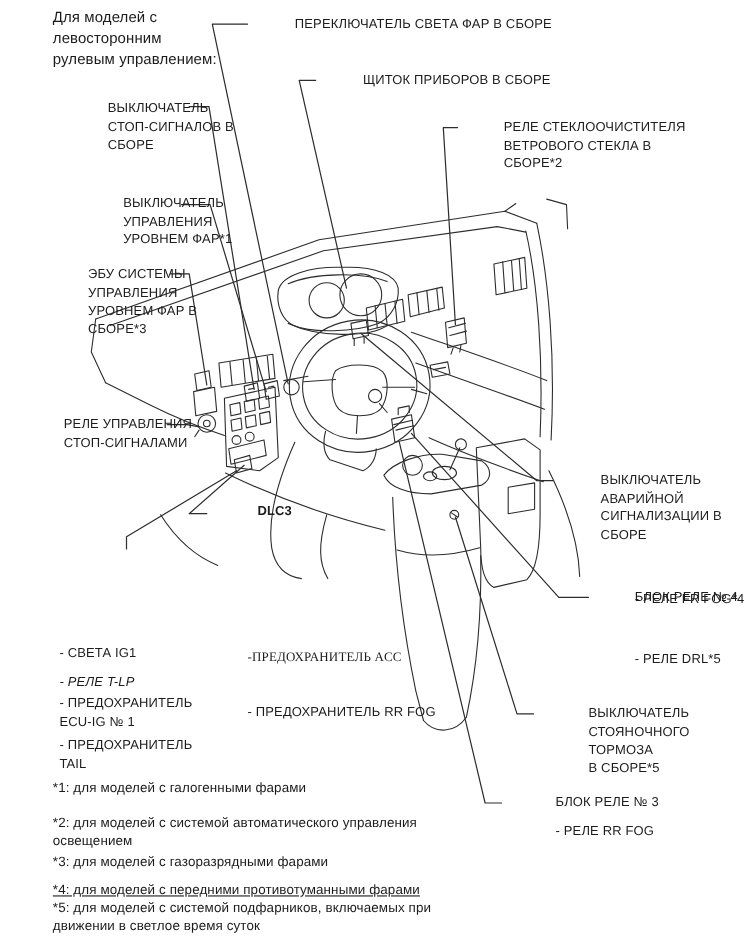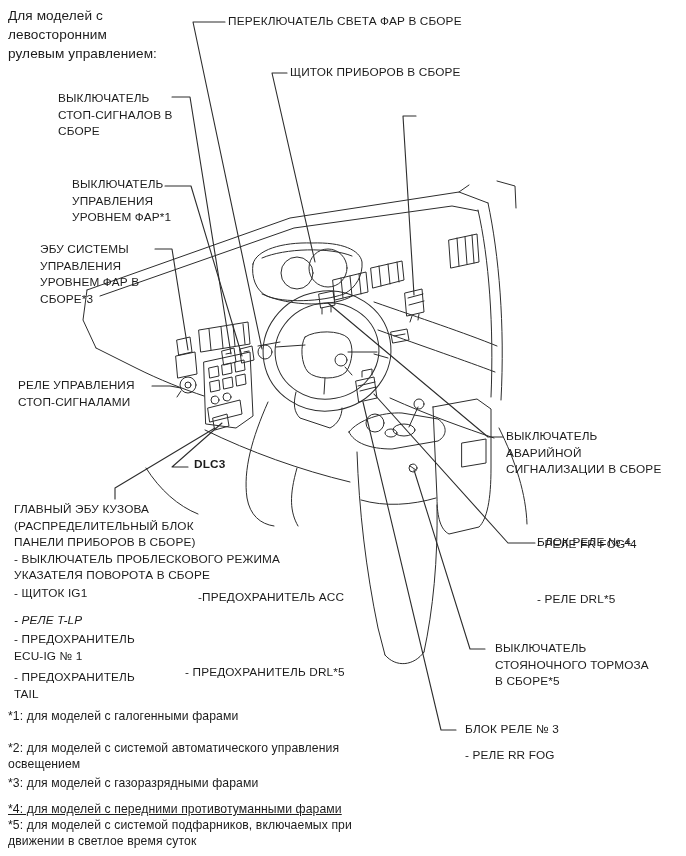--- a/index.html
+++ b/index.html
@@ -3,21 +3,21 @@
 <meta charset="utf-8">
 <style>
   html,body{margin:0;padding:0;background:#fff;}
   #stage{
     position:relative;width:686px;height:856px;background:#ffffff;
     font-family:"Liberation Sans",sans-serif;color:#1c1c1c;overflow:hidden;
   }
   #art{position:absolute;left:0;top:0;width:686px;height:856px;}
   .lbl{
     position:absolute;font-size:11.8px;line-height:16.5px;
-    white-space:pre-line;letter-spacing:.15px;color:#1c1c1c;
+    white-space:pre-line;letter-spacing:.15px;color:#1c1c1c;margin-left:40px;
   }
   .hdr{font-size:13.6px;line-height:19px;letter-spacing:.1px;}
   .fn{font-size:12.2px;line-height:15.5px;letter-spacing:.1px;}
 </style>
 </head>
 <body>
 
 <div id="stage">
 
   <svg id="art" viewBox="0 0 686 856" fill="none" stroke="#2d2d2d" stroke-width="1" stroke-linecap="round" stroke-linejoin="round">
@@ -146,48 +146,46 @@
 
   <div class="lbl hdr" style="left:8px;top:6px;">Для моделей с
 левосторонним
 рулевым управлением:</div>
 
   <div class="lbl" style="left:228px;top:13px;">ПЕРЕКЛЮЧАТЕЛЬ СВЕТА ФАР В СБОРЕ</div>
   <div class="lbl" style="left:290px;top:64px;">ЩИТОК ПРИБОРОВ В СБОРЕ</div>
   <div class="lbl" style="left:58px;top:90px;">ВЫКЛЮЧАТЕЛЬ
 СТОП-СИГНАЛОВ В
 СБОРЕ</div>
+  <div class="lbl" style="left:418px;top:107px;">РЕЛЕ СТЕКЛООЧИСТИТЕЛЯ
+ВЕТРОВОГО СТЕКЛА В
+СБОРЕ*2</div>
   <div class="lbl" style="left:72px;top:176px;">ВЫКЛЮЧАТЕЛЬ
 УПРАВЛЕНИЯ
 УРОВНЕМ ФАР*1</div>
   <div class="lbl" style="left:40px;top:241px;">ЭБУ СИСТЕМЫ
 УПРАВЛЕНИЯ
 УРОВНЕМ ФАР В
 СБОРЕ*3</div>
   <div class="lbl" style="left:18px;top:377px;">РЕЛЕ УПРАВЛЕНИЯ
 СТОП-СИГНАЛАМИ</div>
   <div class="lbl" style="left:506px;top:428px;">ВЫКЛЮЧАТЕЛЬ
 АВАРИЙНОЙ
 СИГНАЛИЗАЦИИ В СБОРЕ</div>
   <div class="lbl" style="left:194px;top:456px;font-weight:bold;">DLC3</div>
 
-  <div class="lbl" style="left:14px;top:501px;">ГЛАВНЫЙ ЭБУ КУЗОВА
-(РАСПРЕДЕЛИТЕЛЬНЫЙ БЛОК
-ПАНЕЛИ ПРИБОРОВ В СБОРЕ)
-- ВЫКЛЮЧАТЕЛЬ ПРОБЛЕСКОВОГО РЕЖИМА
-УКАЗАТЕЛЯ ПОВОРОТА В СБОРЕ</div>
-  <div class="lbl" style="left:14px;top:585px;">- ЩИТОК IG1</div>
+  <div class="lbl" style="left:14px;top:585px;">- СВЕТА IG1</div>
   <div class="lbl" style="left:14px;top:612px;font-style:italic;">- РЕЛЕ T-LP</div>
   <div class="lbl" style="left:14px;top:631px;">- ПРЕДОХРАНИТЕЛЬ
 ECU-IG № 1</div>
   <div class="lbl" style="left:14px;top:669px;">- ПРЕДОХРАНИТЕЛЬ
 TAIL</div>
 
-  <div class="lbl" style="left:198px;top:589px;">-ПРЕДОХРАНИТЕЛЬ ACC</div>
-  <div class="lbl" style="left:185px;top:664px;">- ПРЕДОХРАНИТЕЛЬ DRL*5</div>
+  <div class="lbl" style="left:185px;top:589px;font-family:Liberation Serif, serif;">-ПРЕДОХРАНИТЕЛЬ ACC</div>
+  <div class="lbl" style="left:185px;top:639px;">- ПРЕДОХРАНИТЕЛЬ RR FOG</div>
 
   <div class="lbl" style="left:537px;top:534px;">БЛОК РЕЛЕ № 4</div>
   <div class="lbl" style="left:537px;top:536px;">- РЕЛЕ FR FOG*4</div>
   <div class="lbl" style="left:537px;top:591px;">- РЕЛЕ DRL*5</div>
 
   <div class="lbl" style="left:495px;top:640px;">ВЫКЛЮЧАТЕЛЬ
 СТОЯНОЧНОГО ТОРМОЗА
 В СБОРЕ*5</div>
 
   <div class="lbl" style="left:465px;top:721px;">БЛОК РЕЛЕ № 3</div>

